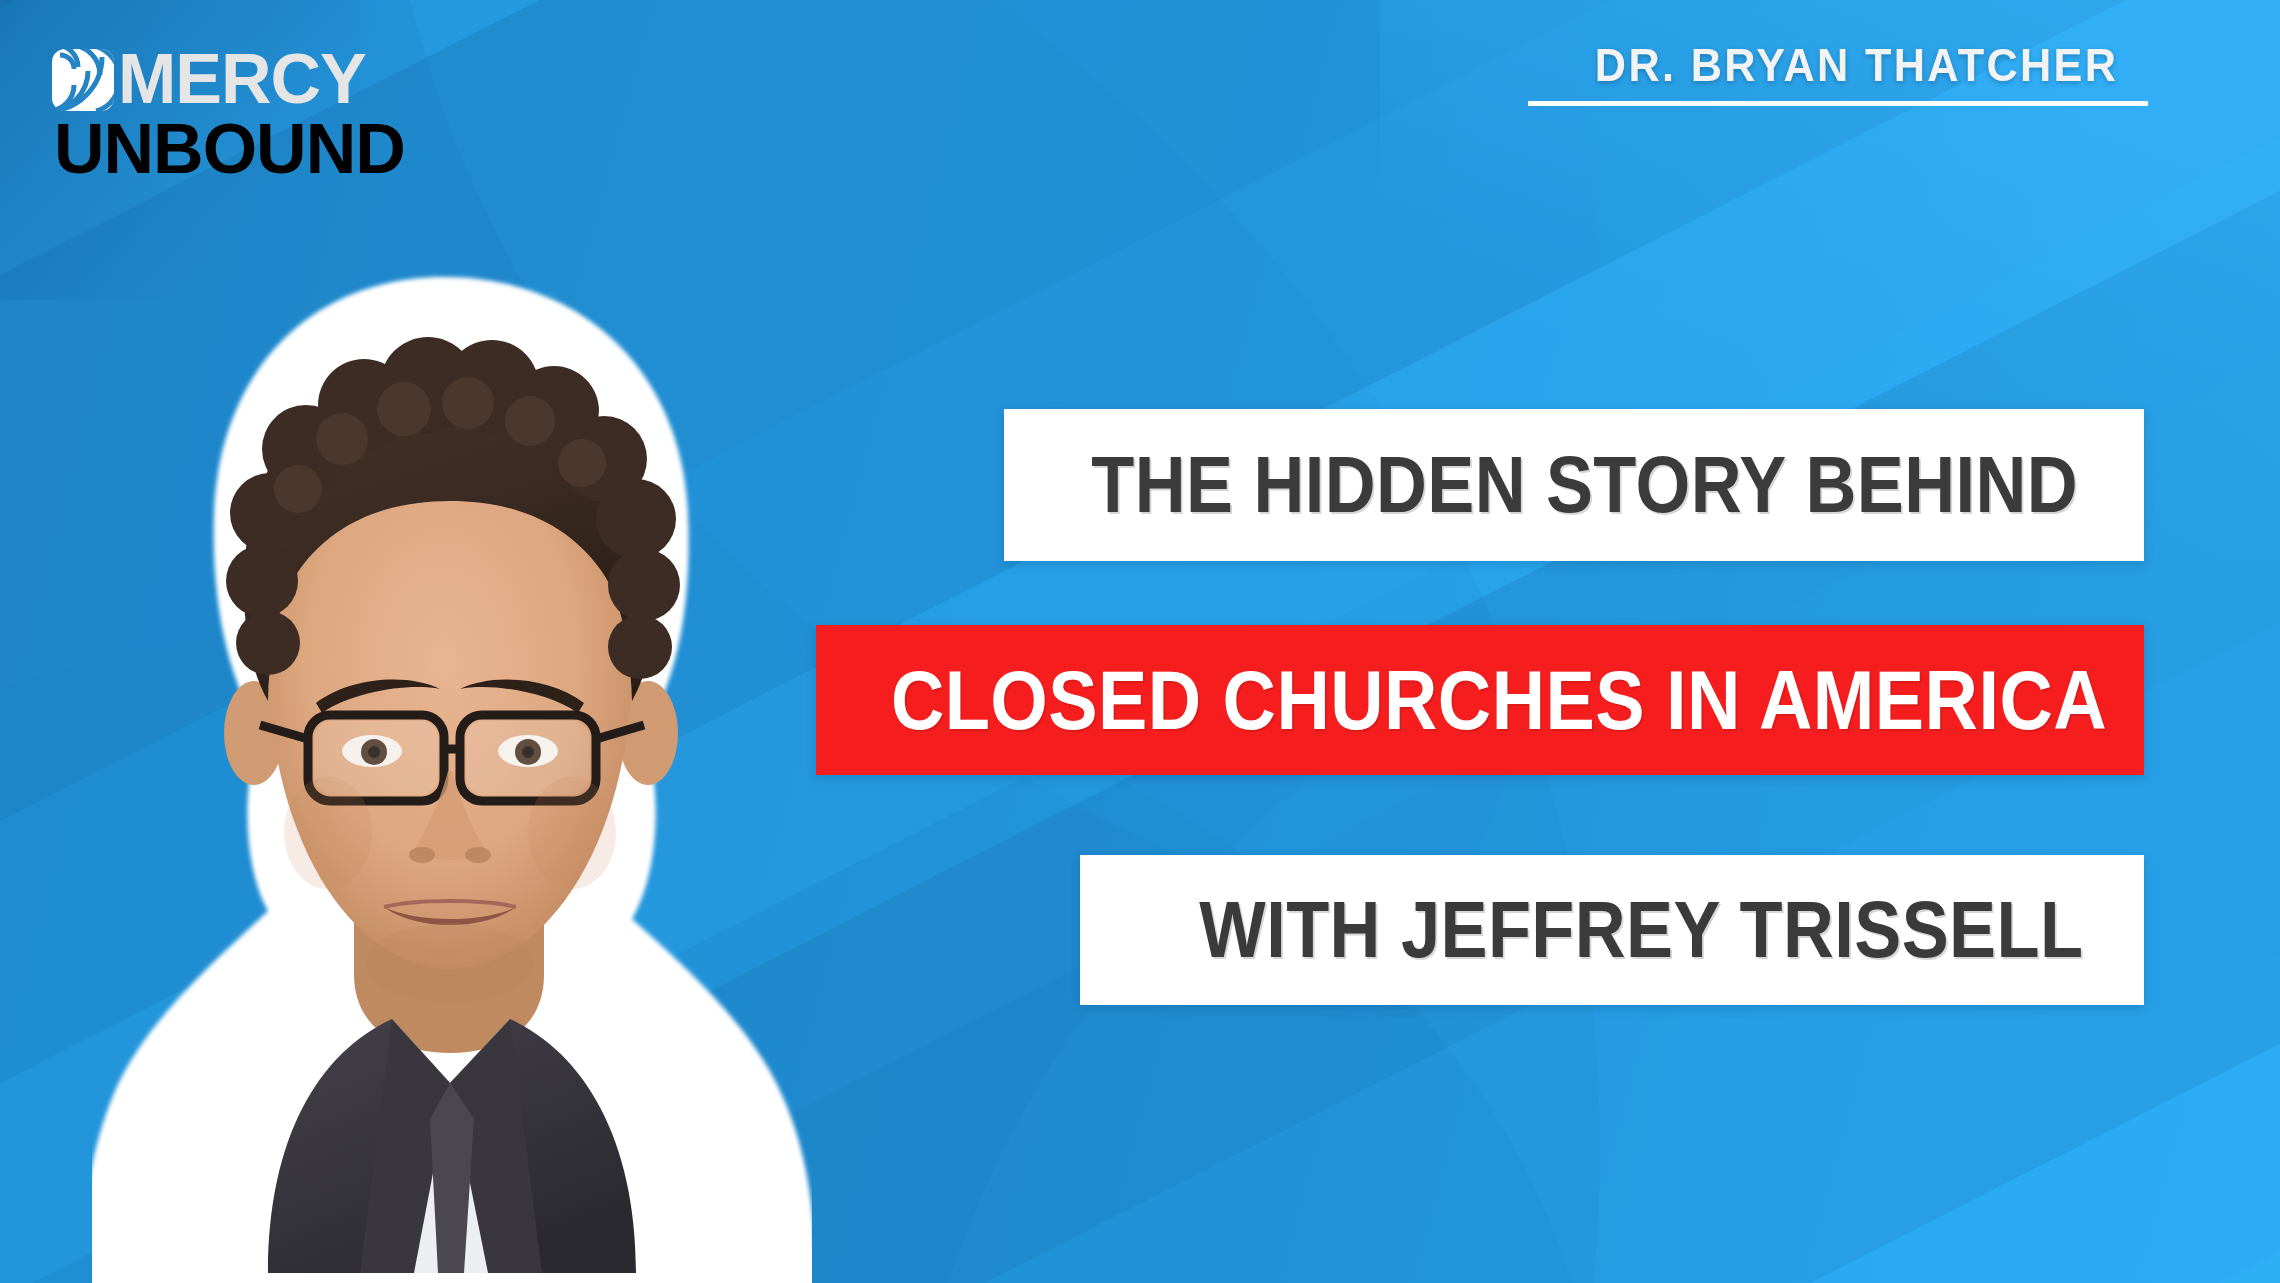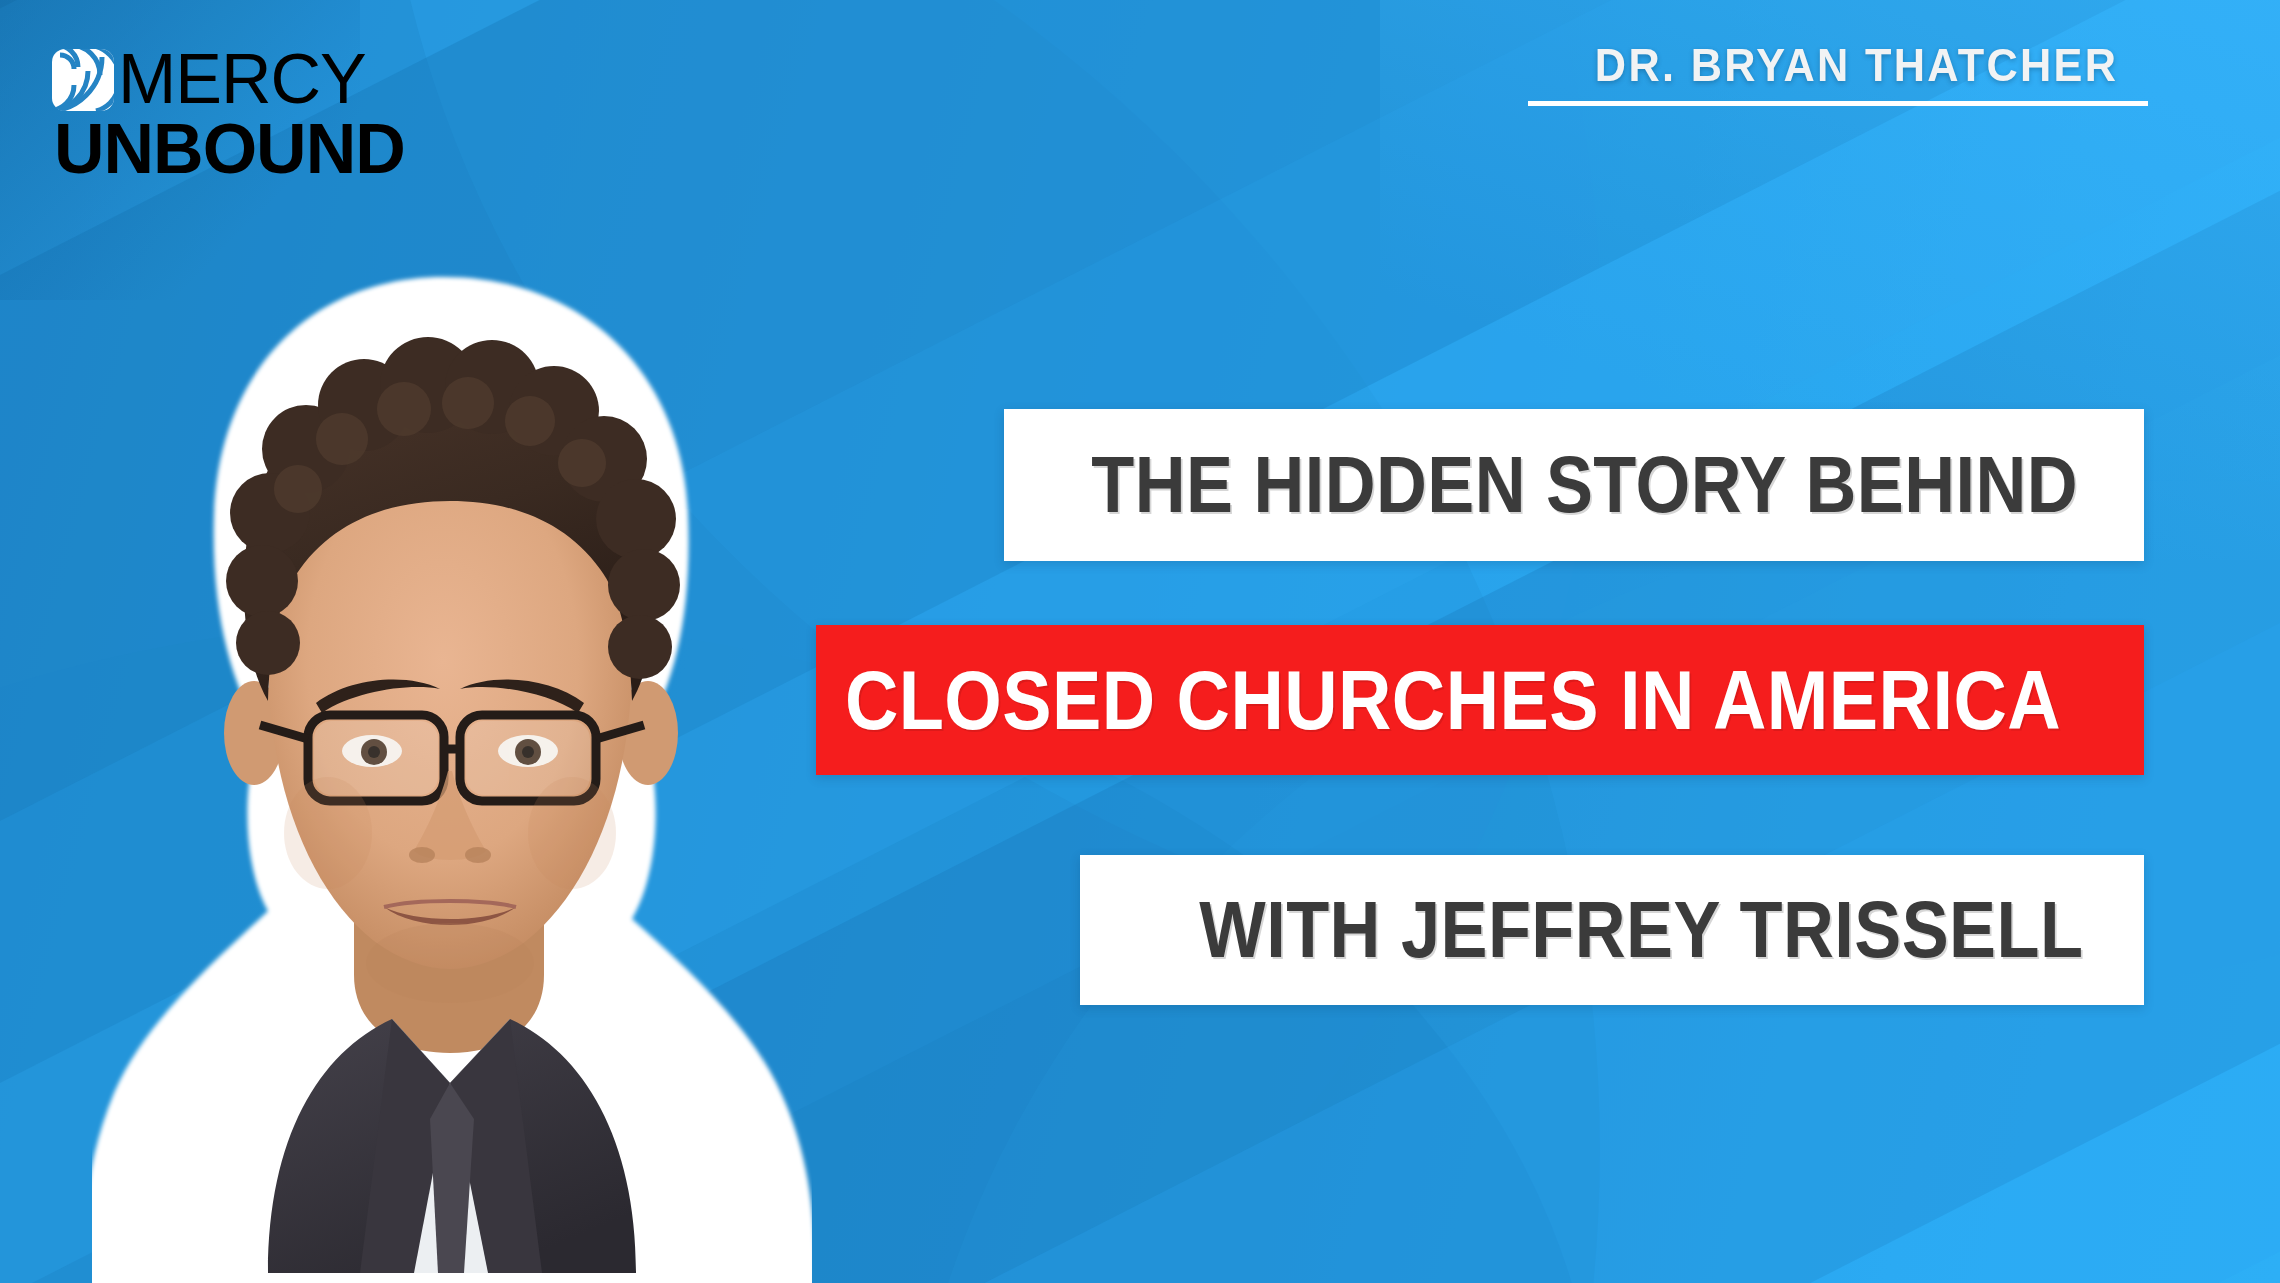--- a/index.html
+++ b/index.html
@@ -63,22 +63,22 @@
     border-radius:13px;
     background:#ffffff;
     overflow:hidden;
     flex:0 0 auto;
     margin-right:4px;
     margin-top:2px;
   }
   .logo-mark svg{ display:block; width:62px; height:62px; }
   .logo-word1{
     font-size:70px; line-height:66px;
-    font-weight:400; letter-spacing:-1px;
-    color:#000000;
+    font-weight:700; letter-spacing:-1px;
+    color:#e5e5e5;
   }
   .logo-word2{
     font-size:70px; line-height:74px;
     font-weight:700; letter-spacing:-1px;
     color:#000000;
     margin-left:2px;
   }
 
   
   .host{
@@ -122,21 +122,21 @@
     font-weight:700;
     transform:scaleX(.88);
     transform-origin:center center;
   }
   .bar-white{ background:#ffffff; }
   .bar-red{ background:#f51d1d; }
 
   .bar1{ left:1004px; top:409px;  width:1140px; height:152px; justify-content:flex-start; padding-left:20px; }
   .bar1 span{ font-size:80px; letter-spacing:0.5px; color:#3b3b3b; text-shadow:2px 2px 0 rgba(120,120,120,.30); }
 
-  .bar2{ left:816px;  top:625px;  width:1328px; height:150px; justify-content:flex-end; padding-left:38px; }
+  .bar2{ left:816px;  top:625px;  width:1328px; height:150px; justify-content:center; padding-left:38px; }
   .bar2 span{ font-size:84px; letter-spacing:0.5px; color:#ffffff; text-shadow:2px 2px 0 rgba(150,20,20,.25); }
 
   .bar3{ left:1080px; top:855px;  width:1064px; height:150px; justify-content:flex-end; padding-left:24px; }
   .bar3 span{ font-size:80px; letter-spacing:0.5px; color:#3b3b3b; text-shadow:2px 2px 0 rgba(120,120,120,.30); }
 </style>
 </head>
 <body>
 
 <div id="stage">
 

